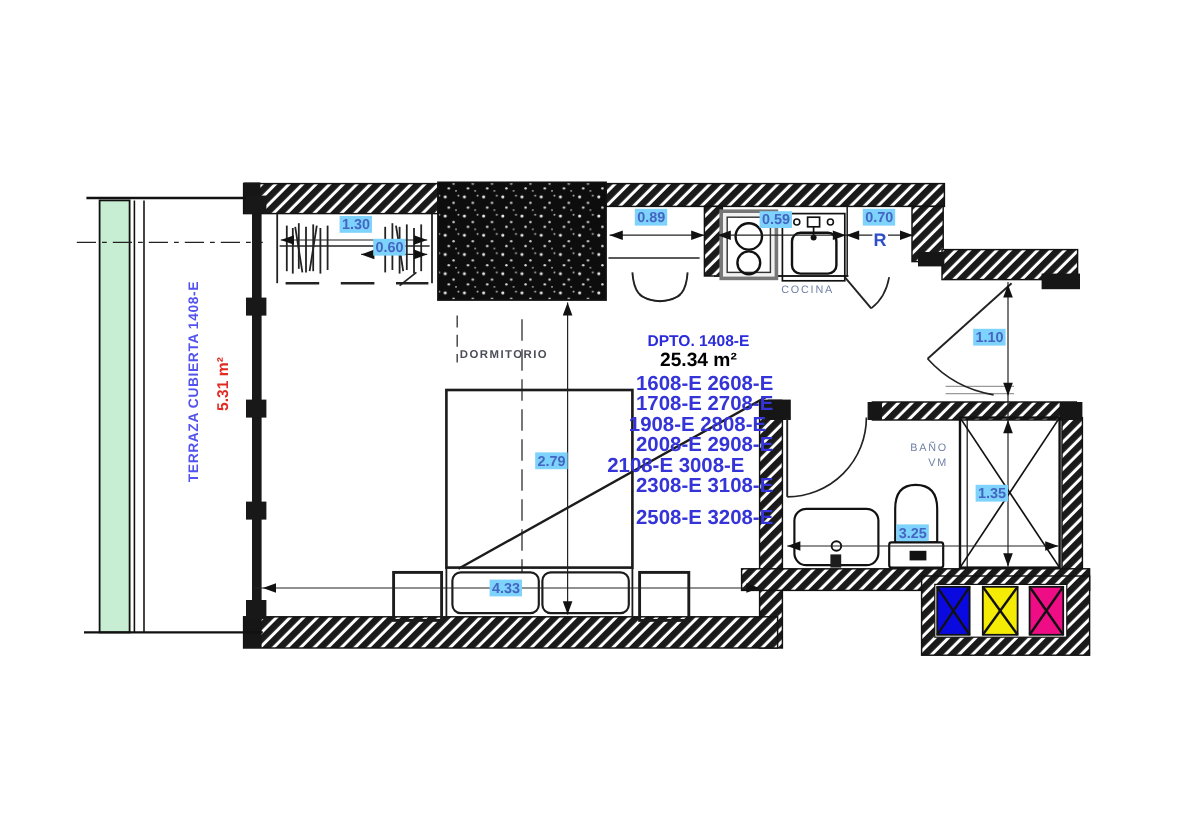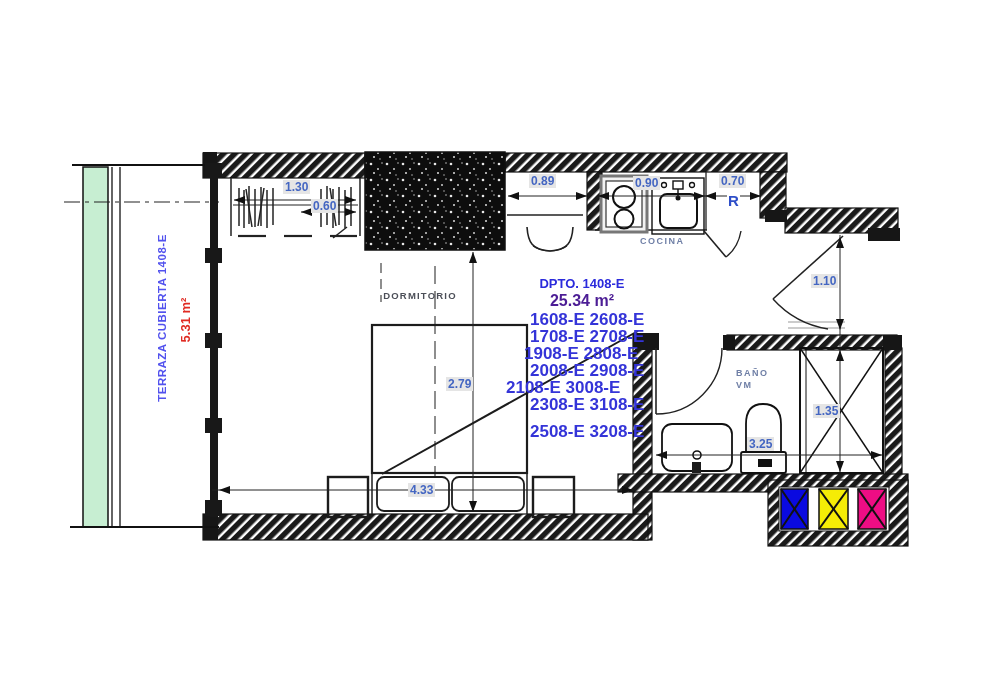--- a/index.html
+++ b/index.html
@@ -1,25 +1,25 @@
 <!DOCTYPE html>
 <html><head>
 <meta charset="utf-8">
 <style>
   html,body{margin:0;padding:0;background:#fff;}
   .canvas{position:relative;width:1000px;height:700px;background:#fff;overflow:hidden;
           font-family:"Liberation Sans",sans-serif;}
   .canvas svg{position:absolute;left:0;top:0;z-index:1;}
   .lbl{position:absolute;z-index:5;white-space:nowrap;}
-  .dim{font-weight:bold;font-size:12px;color:#4466c2;background:#e5e5e5;padding:0 2px;
+  .dim{font-weight:bold;font-size:12px;color:#4466c2;background:#7dd3fc;padding:0 2px;
        line-height:14px;text-align:center;}
-  .room{font-weight:bold;font-size:9px;letter-spacing:1.5px;color:#6f7fa6;text-align:left;}
+  .room{font-weight:normal;font-size:9px;letter-spacing:1.5px;color:#6f7fa6;text-align:right;}
   .room-dark{font-weight:bold;font-size:9.5px;letter-spacing:1.2px;color:#4c4f58;text-align:center;}
   .unit-name{font-weight:bold;font-size:13px;color:#2b2bdc;text-align:center;width:104px;}
-  .unit-area{font-weight:bold;font-size:16px;color:#4c1d95;text-align:center;width:80px;}
+  .unit-area{font-weight:bold;font-size:16px;color:#000000;text-align:center;width:80px;}
   .unit-row{font-weight:bold;font-size:17px;color:#3434d8;text-align:center;width:104px;height:17px;line-height:17px;}
   .terr-blue{font-weight:bold;font-size:11.5px;letter-spacing:.5px;color:#5252ee;text-align:center;
              width:200px;height:16px;transform:rotate(-90deg);}
   .terr-red{font-weight:bold;font-size:13px;color:#e02a22;text-align:center;
             width:70px;height:16px;transform:rotate(-90deg);}
   .r-lbl{font-weight:bold;font-size:15px;color:#2f4fc8;background:#fff;padding:0 1px;}
 </style>
 </head>
 <body>
 
@@ -240,21 +240,21 @@
     </g>
   </g>
 </svg>
 
 <div class="lbl terr-blue" style="left:64px;top:310px;">TERRAZA CUBIERTA 1408-E</div>
 <div class="lbl terr-red" style="left:151px;top:312px;">5.31 m²</div>
 
 <div class="lbl dim" style="left:283px;top:180px;">1.30</div>
 <div class="lbl dim" style="left:311px;top:199px;text-align:right;">0.60</div>
 <div class="lbl dim" style="left:529px;top:174px;">0.89</div>
-<div class="lbl dim" style="left:633px;top:176px;">0.90</div>
+<div class="lbl dim" style="left:633px;top:176px;">0.59</div>
 <div class="lbl dim" style="left:719px;top:174px;">0.70</div>
 <div class="lbl dim" style="left:811px;top:274px;">1.10</div>
 <div class="lbl dim" style="left:446px;top:377px;">2.79</div>
 <div class="lbl dim" style="left:408px;top:483px;">4.33</div>
 <div class="lbl dim" style="left:747px;top:437px;">3.25</div>
 <div class="lbl dim" style="left:813px;top:404px;">1.35</div>
 
 <div class="lbl r-lbl" style="left:727px;top:192px;">R</div>
 <div class="lbl room" style="left:640px;top:236px;width:55px;">COCINA</div>
 <div class="lbl room-dark" style="left:383px;top:290px;width:74px;">DORMITORIO</div>

